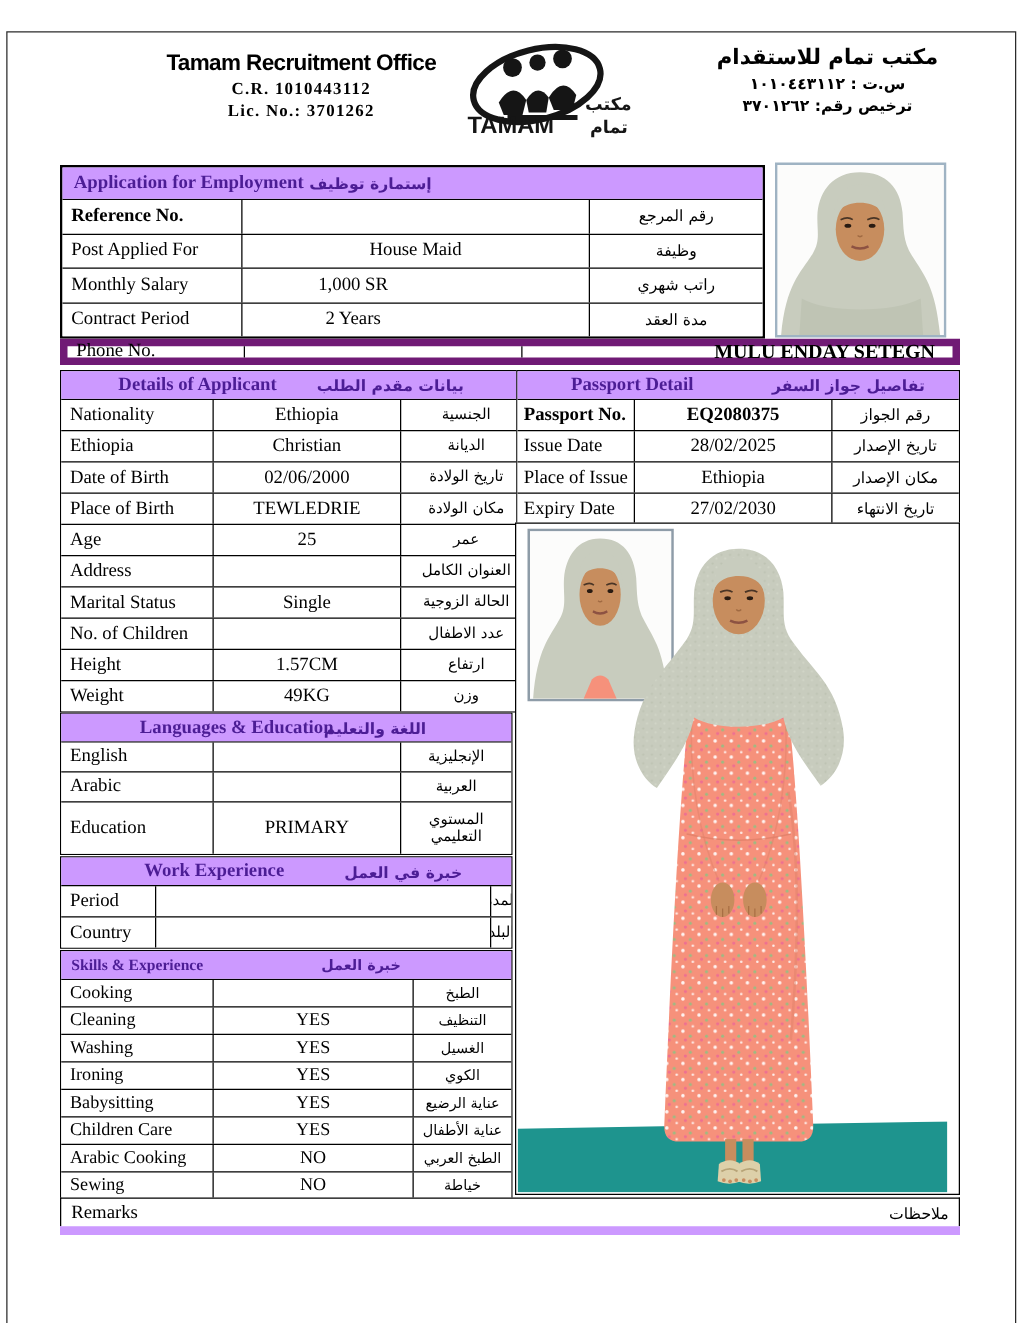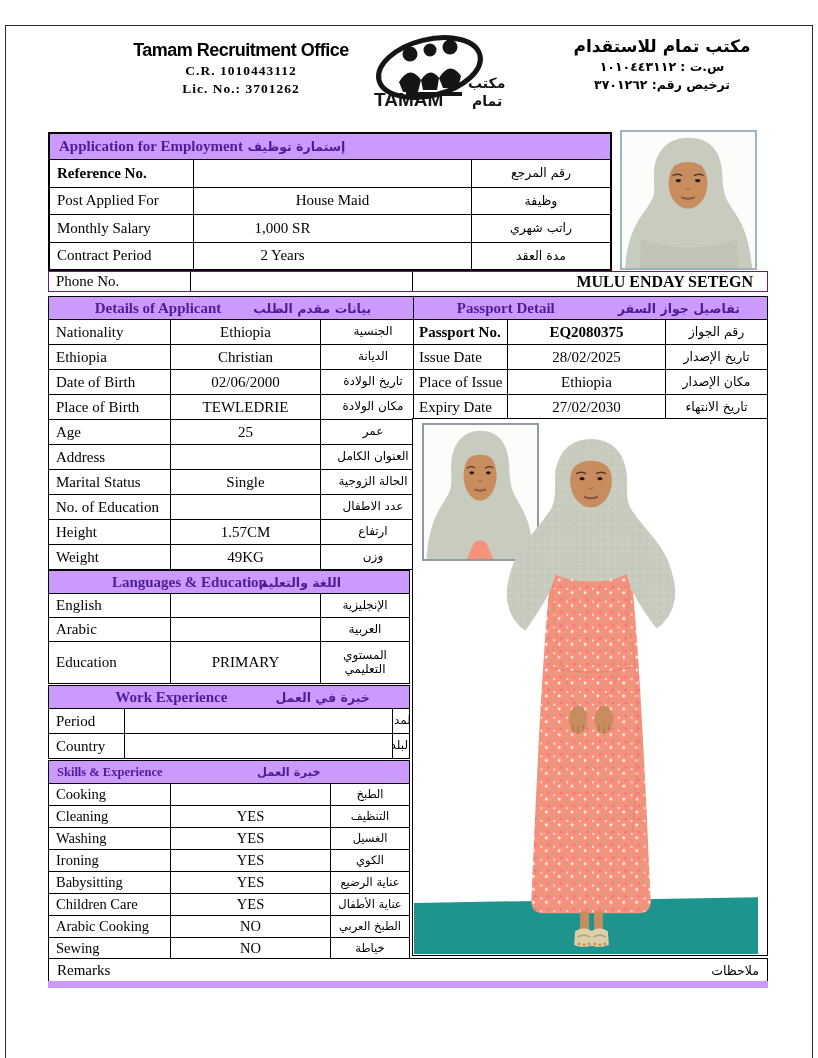--- a/index.html
+++ b/index.html
@@ -38,21 +38,21 @@
   .emp .thead { height:25px; }
   .emp .t-en { left:9px; justify-content:flex-start; }
   .emp .t-ar { left:28%; width:32%; }
   .emp .trow { height:27.5px; }
   .emp .lbl { width:144px; }
   .emp .val { width:278px; }
   .emp .ar { flex:1; font-size:12.5px; }
   .emp .val.shift { padding-right:100px; }
 
   
-  .phone-row { position:absolute; left:48px; top:251px; width:720px; height:21px; display:flex; border:1px solid #701a75; background:#fff; }
+  .phone-row { position:absolute; left:48px; top:251px; width:720px; height:21px; display:flex; border:6px solid #701a75; background:#fff; }
   .phone-row .lbl { width:142px; border-right:1px solid #000; display:flex; align-items:center; padding-left:7px; font-size:15px; }
   .phone-row .val { width:222px; border-right:1px solid #000; }
   .phone-row .name { flex:1; display:flex; align-items:center; justify-content:flex-end; padding-right:14px; font-weight:bold; font-size:16px; }
 
   
   .details  { left:48px; top:276px; width:378px; }
   .languages{ left:48px; top:550px; width:362px; }
   .work     { left:48px; top:665px; width:362px; }
   .skills   { left:48px; top:740px; width:362px; }
   .details .thead, .languages .thead, .work .thead, .skills .thead, .passport .thead { height:22px; }
@@ -232,21 +232,21 @@
       <div class="c lbl">Address</div>
       <div class="c val"></div>
       <div class="c ar">العنوان الكامل</div>
     </div>
     <div class="trow">
       <div class="c lbl">Marital Status</div>
       <div class="c val">Single</div>
       <div class="c ar">الحالة الزوجية</div>
     </div>
     <div class="trow">
-      <div class="c lbl">No. of Education</div>
+      <div class="c lbl">No. of Children</div>
       <div class="c val"></div>
       <div class="c ar">عدد الاطفال</div>
     </div>
     <div class="trow">
       <div class="c lbl">Height</div>
       <div class="c val">1.57CM</div>
       <div class="c ar">ارتفاع</div>
     </div>
     <div class="trow">
       <div class="c lbl">Weight</div>

